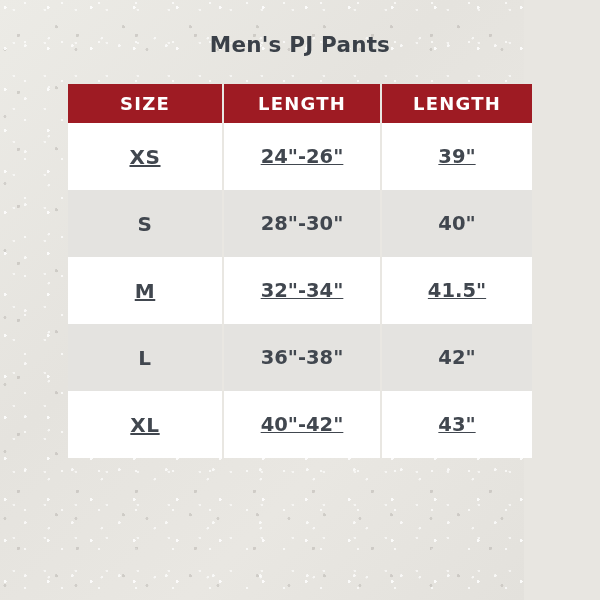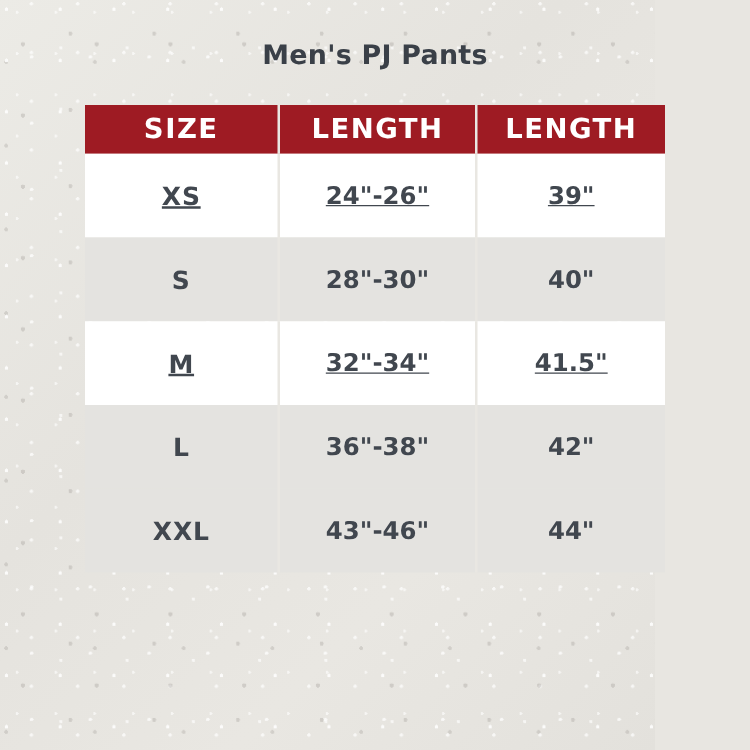--- a/index.html
+++ b/index.html
@@ -58,21 +58,21 @@
     table-layout: fixed;
   }
 
   table.size-chart col.c-size   { width: 155px; }
   table.size-chart col.c-waist  { width: 158px; }
   table.size-chart col.c-length { width: 151px; }
 
   thead th {
     background: #9e1b23;
     color: #ffffff;
-    font-size: 22px;
+    font-size: 18px;
     font-weight: bold;
     letter-spacing: 1.2px;
     height: 37px;
     text-align: center;
     vertical-align: middle;
     border-right: 2px solid #e9e7e2;
   }
   thead th:last-child { border-right: none; text-align: center; }
 
   tbody td {
@@ -128,22 +128,22 @@
         <tr class="odd">
           <td class="col-size">M</td>
           <td class="col-waist">32"-34"</td>
           <td class="col-length">41.5"</td>
         </tr>
         <tr class="even">
           <td class="col-size">L</td>
           <td class="col-waist">36"-38"</td>
           <td class="col-length">42"</td>
         </tr>
-        <tr class="even">
-          <td class="col-size">XXL</td>
-          <td class="col-waist">43"-46"</td>
-          <td class="col-length">44"</td>
+        <tr class="odd">
+          <td class="col-size">XL</td>
+          <td class="col-waist">40"-42"</td>
+          <td class="col-length">43"</td>
         </tr>
       </tbody>
     </table>
   </div>
 
 </div>
 
 </body></html>

